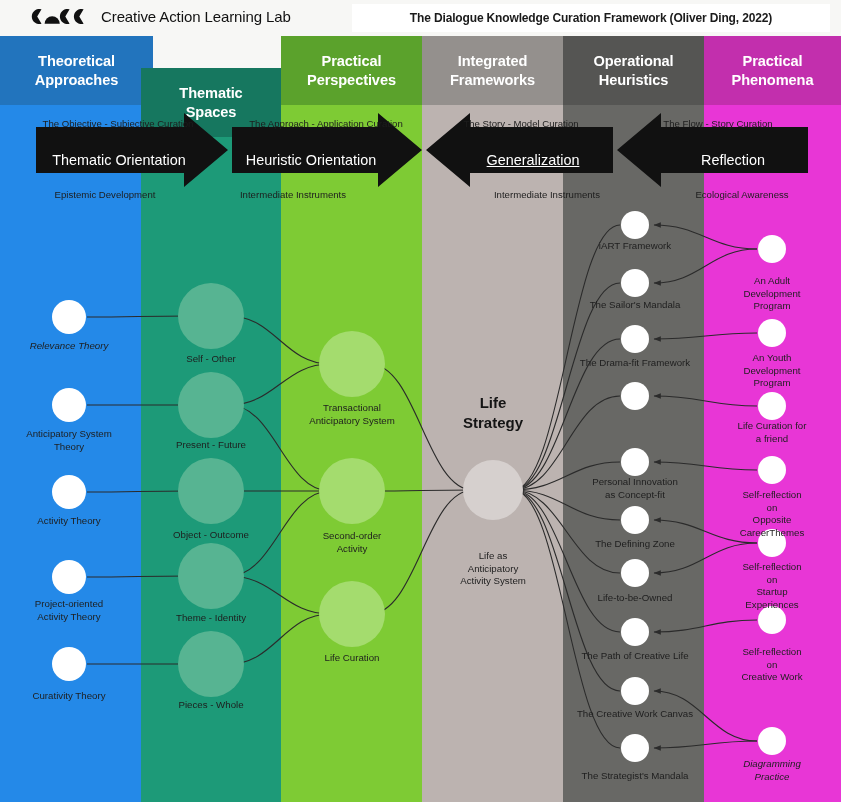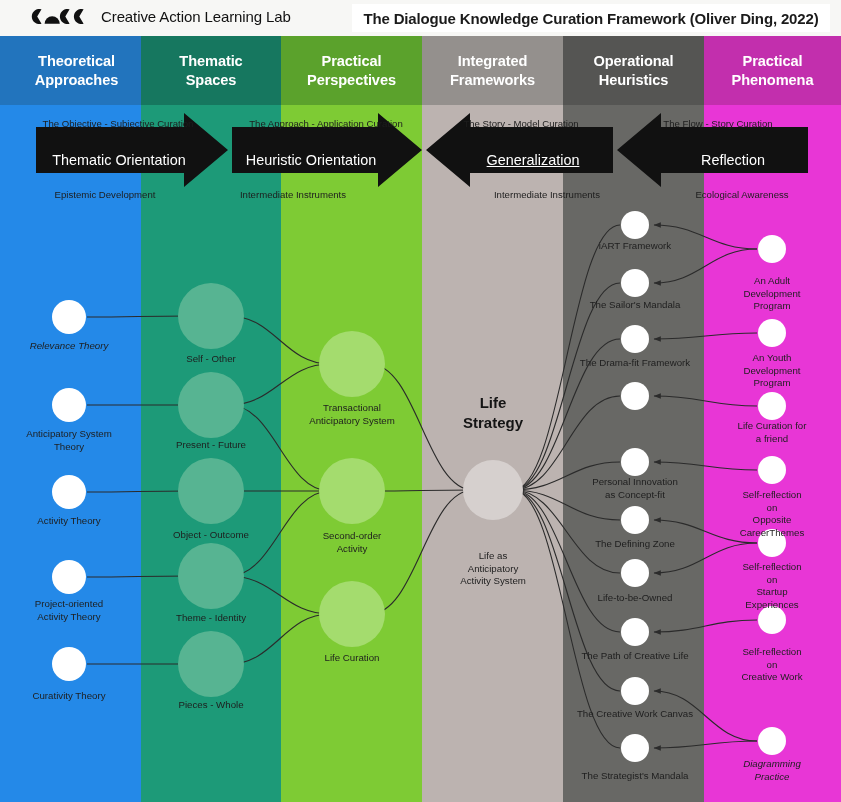--- a/index.html
+++ b/index.html
@@ -46,21 +46,21 @@
   #title-plate {
     position: absolute;
     left: 352px; top: 4px;
     width: 478px; height: 28px;
     background: #ffffff;
     display: flex;
     align-items: center;
     justify-content: center;
   }
   #title-text {
-    font-size: 15px;
+    font-size: 12px;
     font-weight: bold;
     color: #1b1b1b;
     white-space: nowrap;
     letter-spacing: -0.15px;
   }
 
   
   .col-head {
     position: absolute;
     top: 36px;
@@ -183,21 +183,21 @@
     </div>
   </div>
 
   <div id="columns-root">
       <div class="col-body" style="left: 0px; width: 141px; background: rgb(36, 137, 232);"></div>
       <div class="col-head" style="left: 0px; width: 153px; background: rgb(34, 116, 189);">
         <div class="col-head-label" style="white-space: pre-line;">Theoretical
 Approaches</div>
       </div>
       <div class="col-body" style="left: 141px; width: 140px; background: rgb(29, 154, 120);"></div>
-      <div class="col-head" style="left: 141px; width: 140px; background: rgb(22, 119, 95);">
+      <div class="col-head" style="left: 141px; width: 140px; background: rgb(22, 119, 95); margin-top: 32px;">
         <div class="col-head-label" style="white-space: pre-line;">Thematic
 Spaces</div>
       </div>
       <div class="col-body" style="left: 281px; width: 141px; background: rgb(126, 203, 52);"></div>
       <div class="col-head" style="left: 281px; width: 141px; background: rgb(91, 162, 44);">
         <div class="col-head-label" style="white-space: pre-line;">Practical
 Perspectives</div>
       </div>
       <div class="col-body" style="left: 422px; width: 141px; background: rgb(188, 179, 176);"></div>
       <div class="col-head" style="left: 422px; width: 141px; background: rgb(148, 144, 141);">

